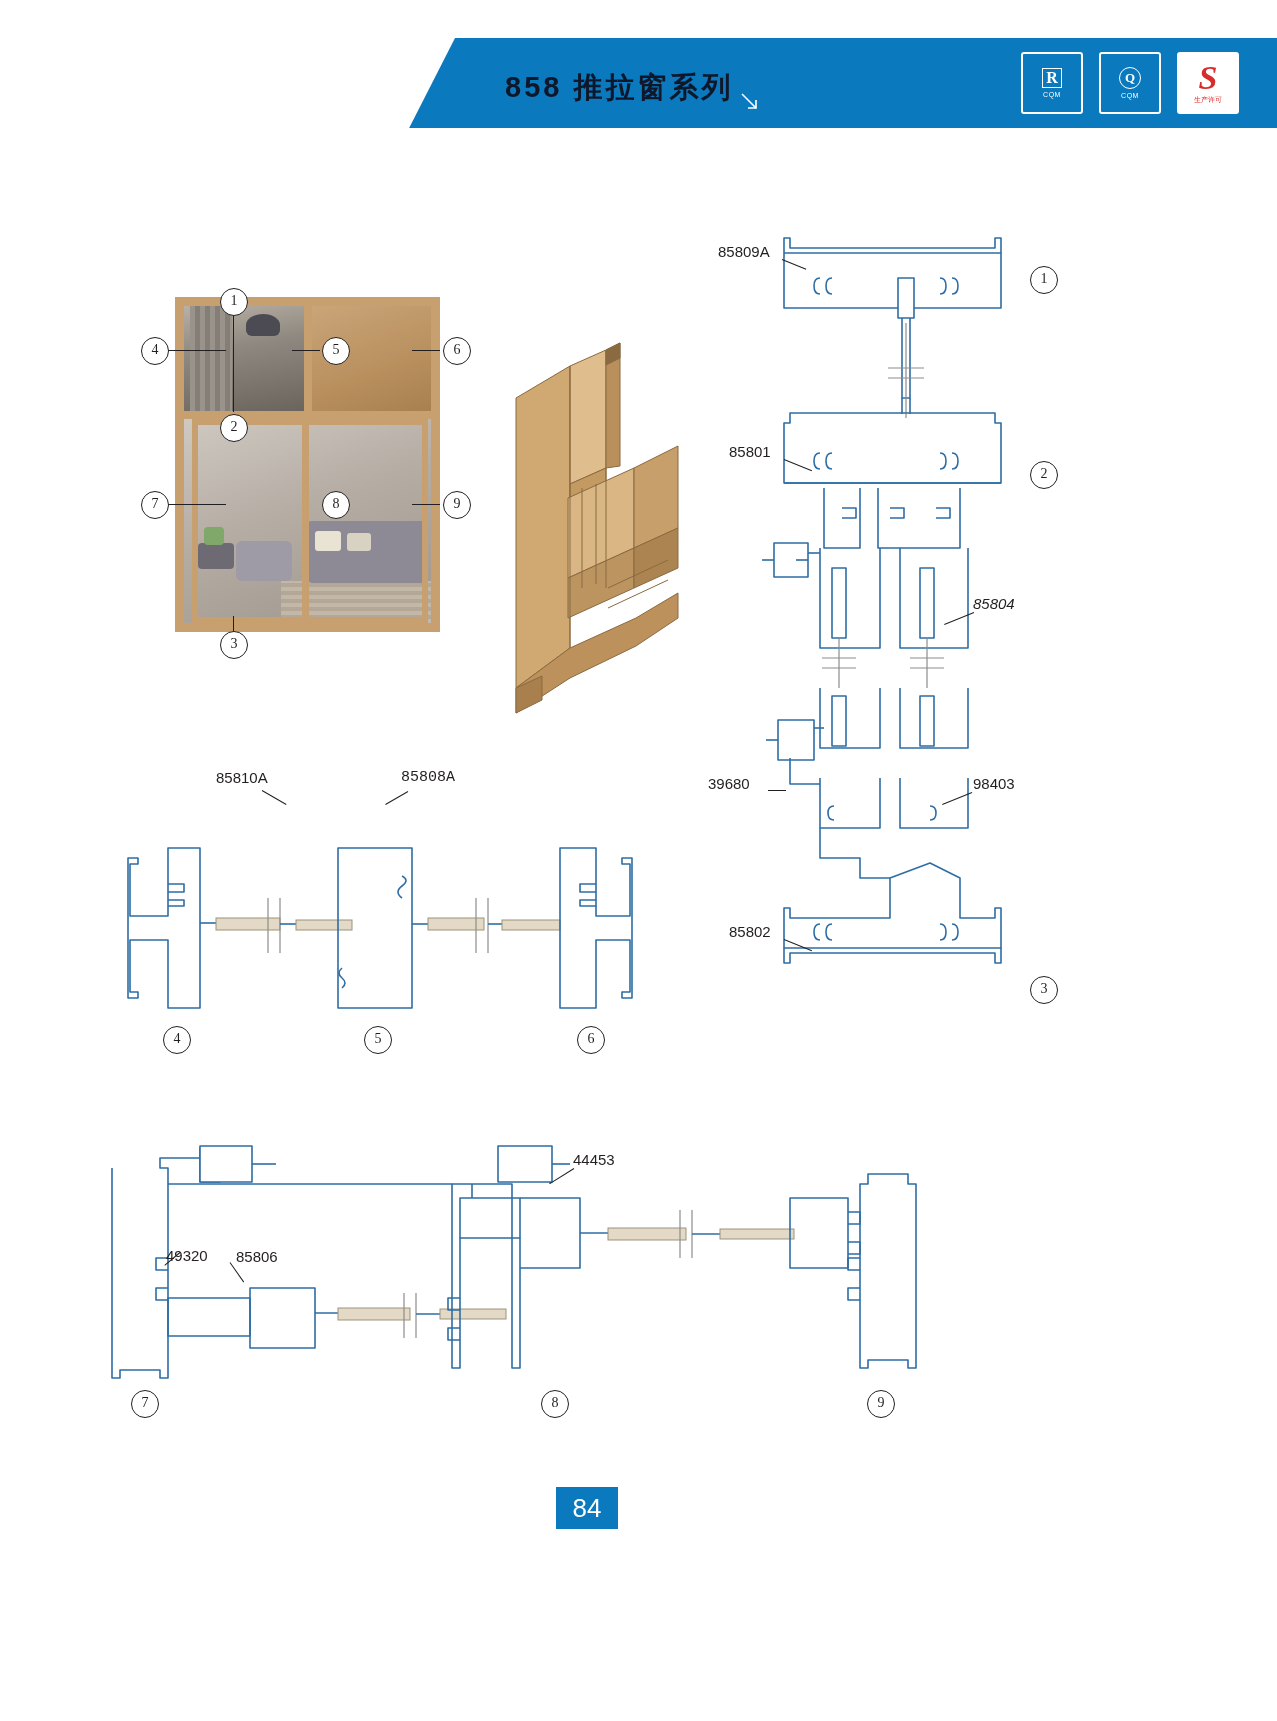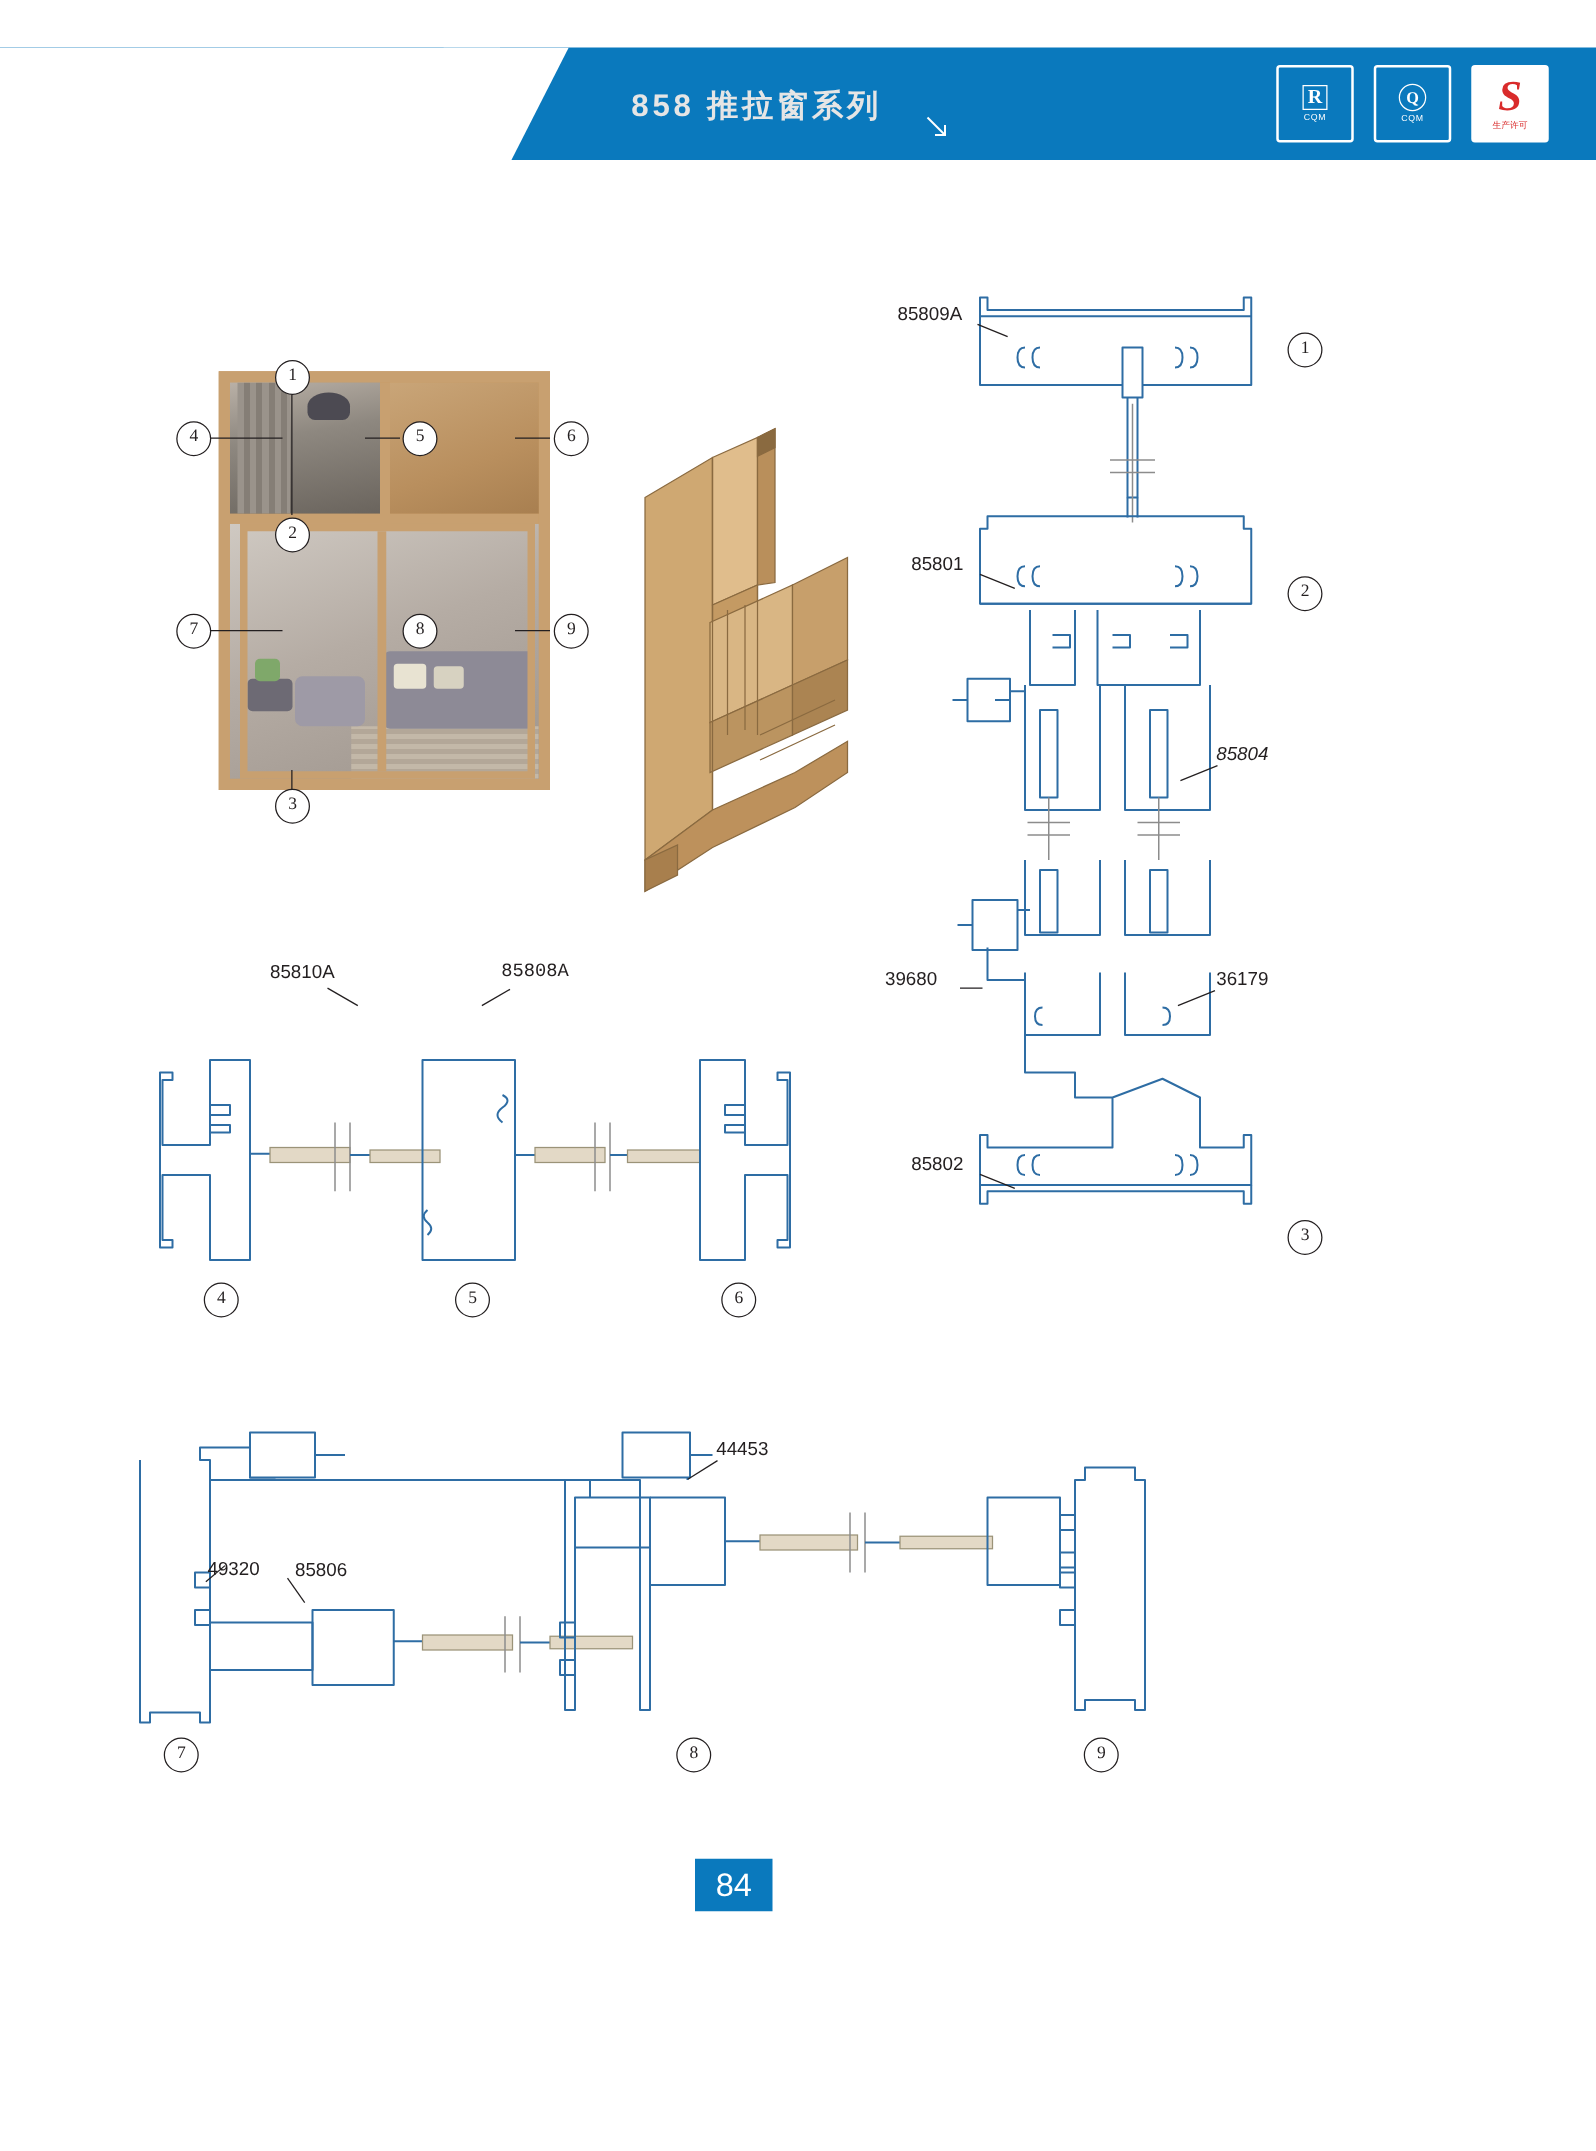--- a/index.html
+++ b/index.html
@@ -84,22 +84,22 @@
     font-size: 17px;
     font-weight: bold;
     color: #0a79bd;
     letter-spacing: 1.2px;
     line-height: 22px;
     white-space: nowrap;
   }
   .header-title {
     position: absolute;
     left: 505px; top: 30px;
-    font-size: 25px;
-    color: #e5e5e5;
+    font-size: 29px;
+    color: #0f172a;
     letter-spacing: 3px;
     font-weight: bold;
     white-space: nowrap;
   }
   .header-arrow {
     position: absolute;
     left: 740px; top: 54px;
     width: 22px; height: 22px;
   }
   .cert-group {
@@ -464,21 +464,21 @@
 
   <div class="code-label" style="left:729px; top:315px;">85801</div>
   <div class="lead h" style="left:784px; top:331px; width:30px; transform:rotate(22deg); transform-origin:left center;"></div>
 
   <div class="code-label" style="left:973px; top:467px;font-style:italic;">85804</div>
   <div class="lead h" style="left:942px; top:484px; width:32px; transform:rotate(-22deg); transform-origin:right center;"></div>
 
   <div class="code-label" style="left:708px; top:647px;">39680</div>
   <div class="lead h" style="left:768px; top:662px; width:18px;"></div>
 
-  <div class="code-label" style="left:973px; top:647px;">36179</div>
+  <div class="code-label" style="left:973px; top:647px;">98403</div>
   <div class="lead h" style="left:940px; top:664px; width:32px; transform:rotate(-22deg); transform-origin:right center;"></div>
 
   <div class="code-label" style="left:729px; top:795px;">85802</div>
   <div class="lead h" style="left:784px; top:811px; width:30px; transform:rotate(22deg); transform-origin:left center;"></div>
 
   <div class="bubble" style="left:1030px; top:138px;">1</div>
   <div class="bubble" style="left:1030px; top:333px;">2</div>
   <div class="bubble" style="left:1030px; top:848px;">3</div>
 
   <svg style="position:absolute; left:110px; top:660px; width:540px; height:270px;" viewBox="0 0 540 270">

